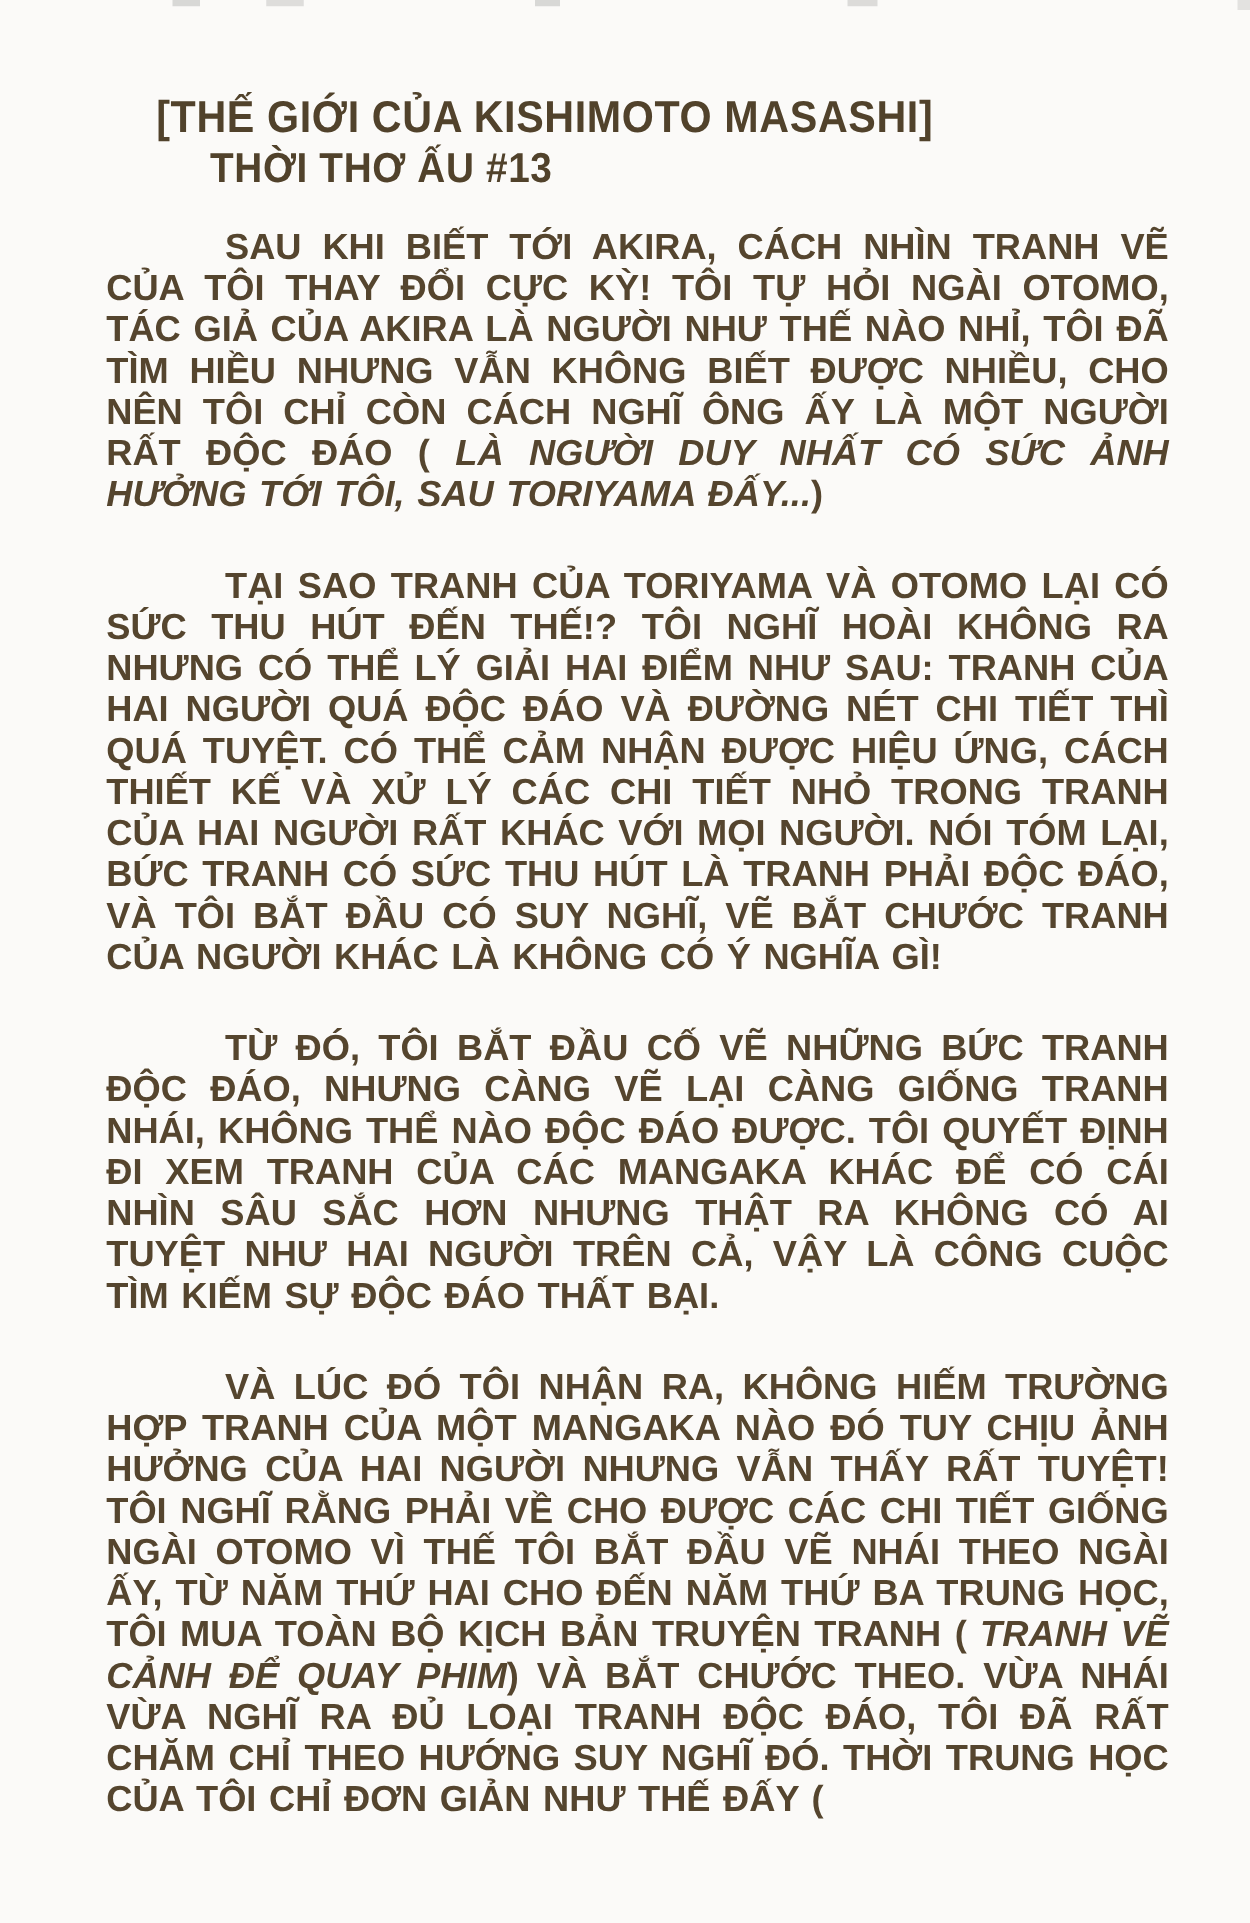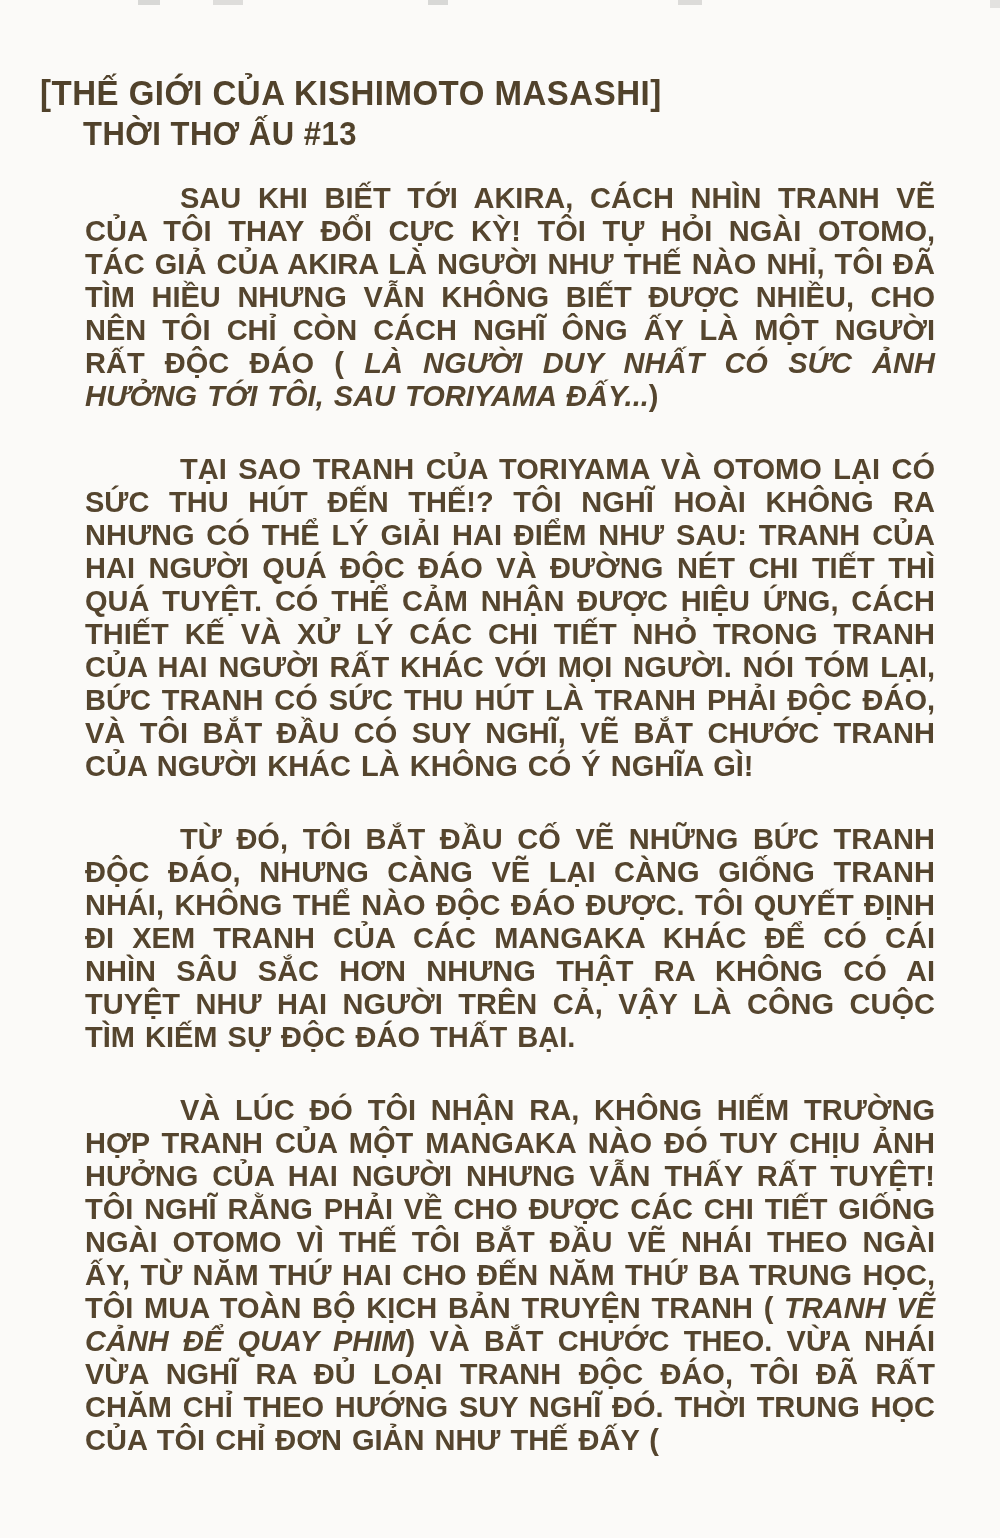--- a/index.html
+++ b/index.html
@@ -10,21 +10,21 @@
     color:#55452e;
     position:relative;
     overflow:hidden;
   }
   .artifact{position:absolute;top:0;height:5px;background:#d8d8d6;}
   .a1{left:138px;width:22px;}
   .a2{left:213px;width:30px;background:#dedddb;}
   .a3{left:428px;width:20px;}
   .a4{left:678px;width:24px;background:#dcdbd9;}
   .a5{left:990px;width:10px;height:8px;background:#e3e2e0;}
-  header{padding:72px 65px 0 40px;}
+  header{padding:72px 65px 0 85px;margin-left:40px;}
   .title1{
     font-size:33px;font-weight:bold;letter-spacing:0.5px;
     margin:0;line-height:40px;color:#51422b;
     transform:scaleY(1.08);transform-origin:left top;
   }
   .title2{
     font-size:31px;font-weight:bold;letter-spacing:0.5px;
     margin:2px 0 0 43px;line-height:38px;color:#51422b;
     transform:scaleY(1.08);transform-origin:left top;
   }

